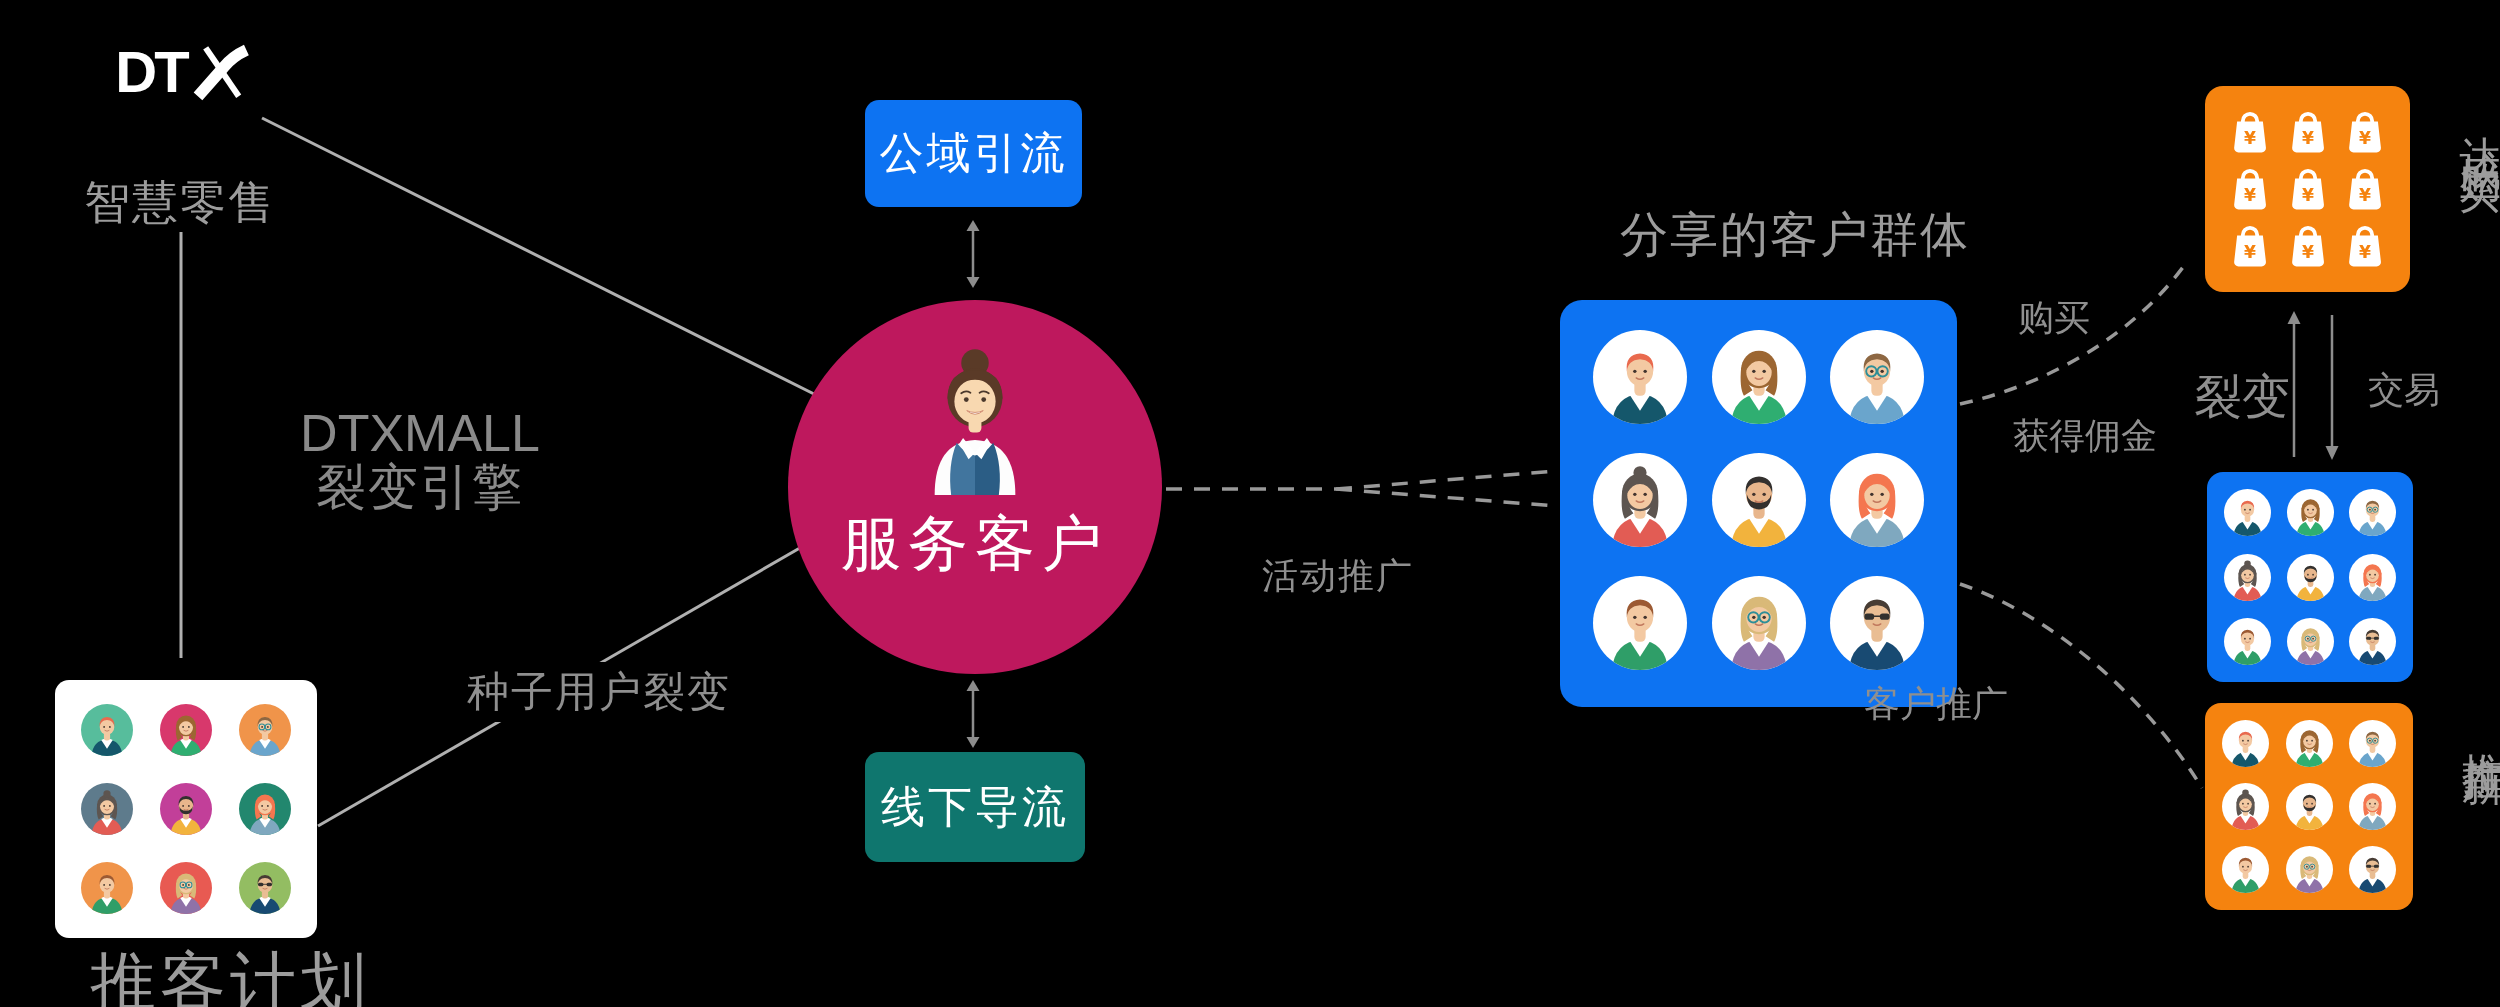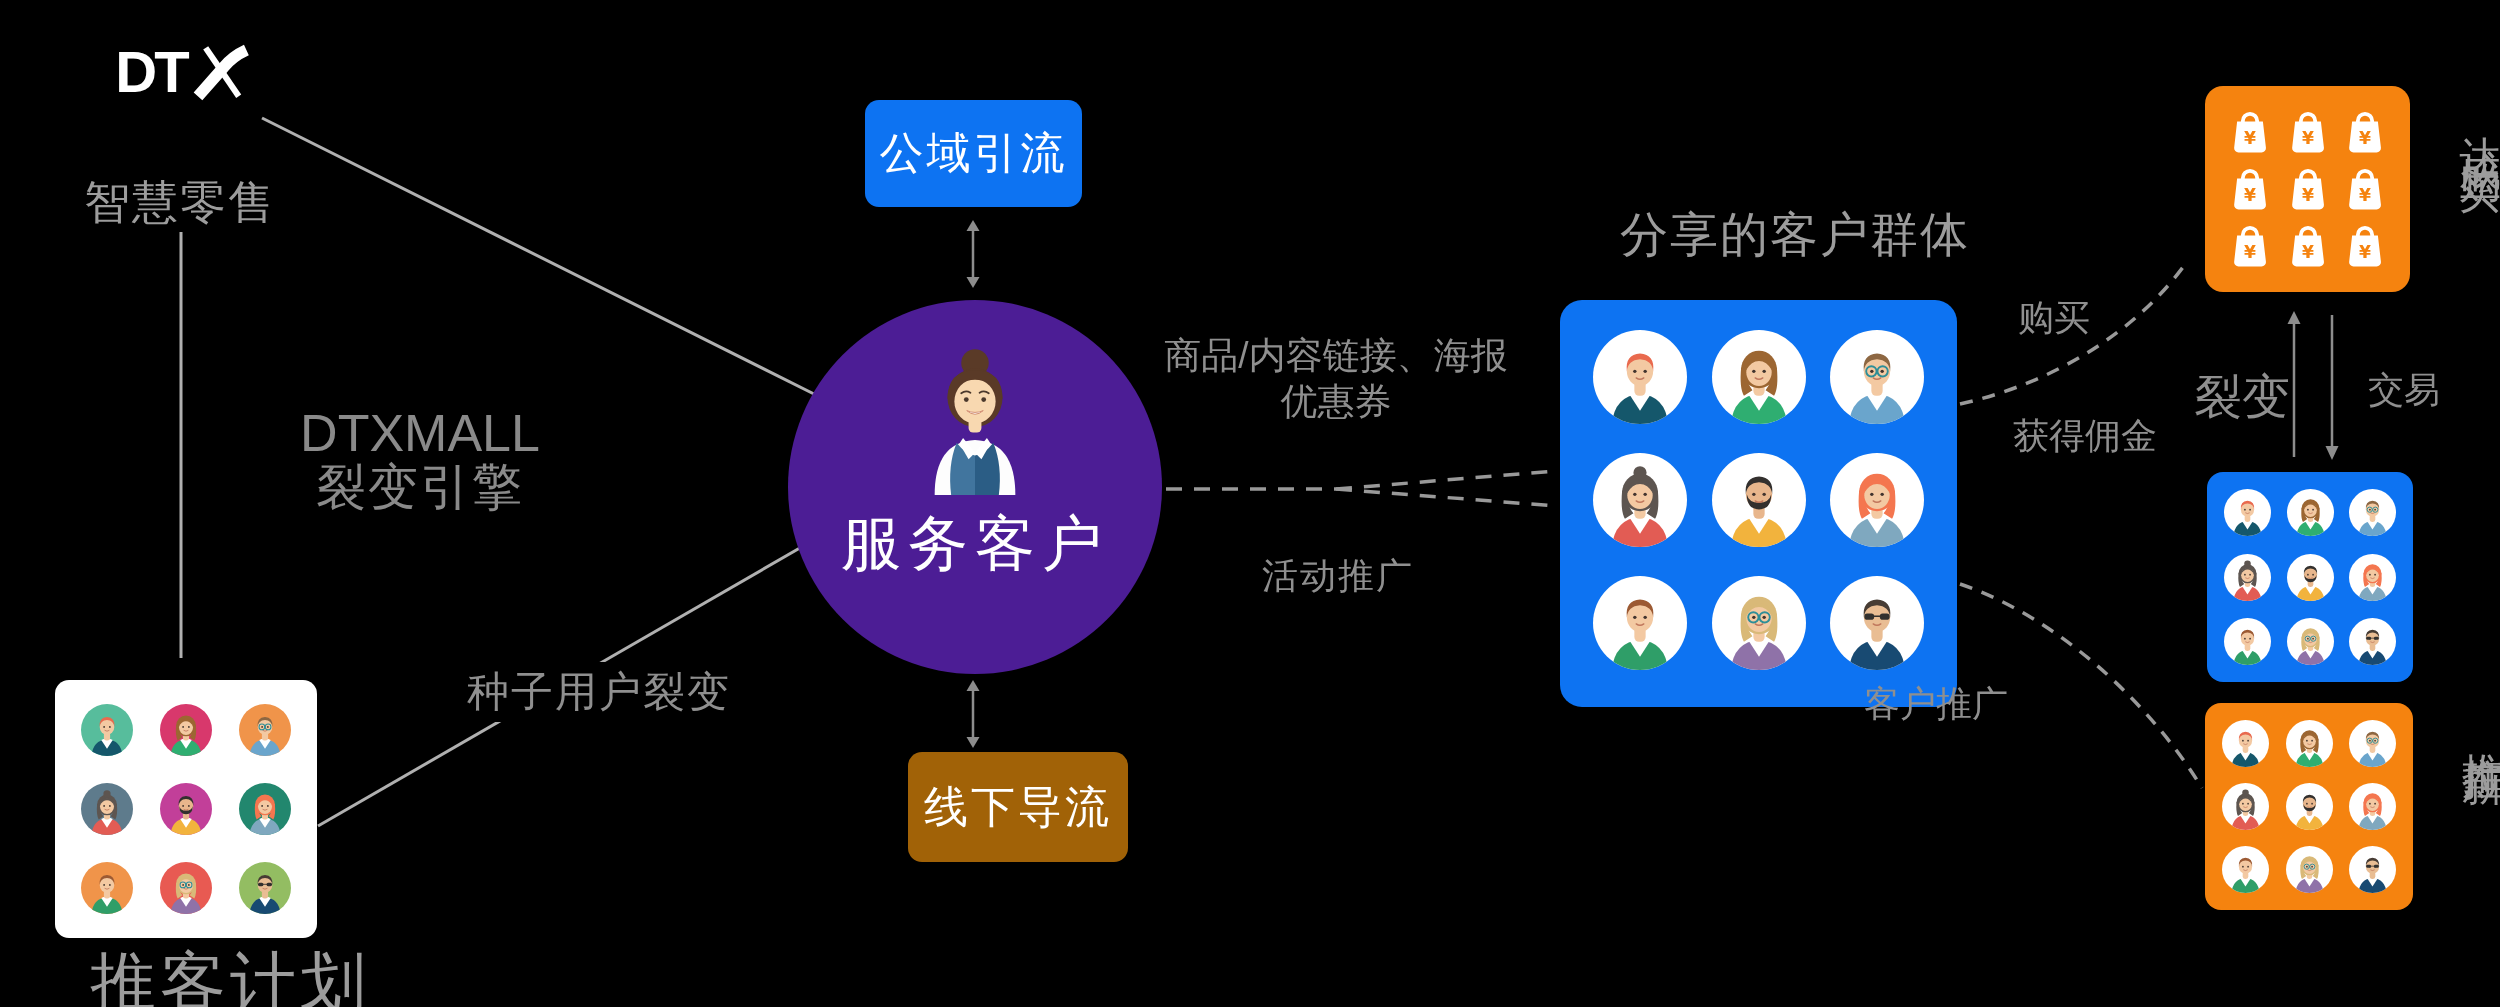--- a/index.html
+++ b/index.html
@@ -306,21 +306,21 @@
   <div class="abs glabel onln" style="left:455px;top:662px;font-size:42px;letter-spacing:2px;">种子用户裂变</div>
 
   <div class="abs node-box" style="left:865px;top:100px;width:217px;height:107px;background:#0d73f2;">公域引流</div>
 
   <svg class="abs" style="left:963px;top:218px;" width="20" height="72">
     <line x1="10" y1="12" x2="10" y2="60" stroke="#8d8d8d" stroke-width="2.5"></line>
     <polygon points="10,2 3.5,13 16.5,13" fill="#8d8d8d"></polygon>
     <polygon points="10,70 3.5,59 16.5,59" fill="#8d8d8d"></polygon>
   </svg>
 
-  <div class="abs big-circle" style="background:#4c1d95;">
+  <div class="abs big-circle" style="background:#be185d;">
     <svg width="110" height="158" viewBox="0 0 120 170" style="margin-top:38px;">
       <circle cx="60" cy="26" r="15" fill="#5a3a27"></circle>
       <ellipse cx="60" cy="64" rx="30" ry="32" fill="#5a3a27"></ellipse>
       <ellipse cx="60" cy="68" rx="22.5" ry="24" fill="#f8d8b0"></ellipse>
       <path d="M30,66 Q30,34 60,34 Q90,34 90,66 Q84,44 60,44 Q36,44 30,66 Z" fill="#5a3a27"></path>
       <path d="M45,59 q5,-3.5 10,-0.5" stroke="#4a382b" stroke-width="2" fill="none" stroke-linecap="round"></path>
       <path d="M65,58.5 q5,-3 10,0.5" stroke="#4a382b" stroke-width="2" fill="none" stroke-linecap="round"></path>
       <circle cx="50.5" cy="66" r="2.6" fill="#4a382b"></circle>
         <circle cx="69.5" cy="66" r="2.6" fill="#4a382b"></circle>
       <path d="M51,78 Q60,86 69,78 Q60,82 51,78 Z" fill="#fff" stroke="#d08a6e" stroke-width="1"></path>
@@ -333,26 +333,22 @@
     </svg>
     <div class="circle-label">服务客户</div>
   </div>
 
   <svg class="abs" style="left:963px;top:678px;" width="20" height="72">
     <line x1="10" y1="12" x2="10" y2="60" stroke="#8d8d8d" stroke-width="2.5"></line>
     <polygon points="10,2 3.5,13 16.5,13" fill="#8d8d8d"></polygon>
     <polygon points="10,70 3.5,59 16.5,59" fill="#8d8d8d"></polygon>
   </svg>
 
-  <div class="abs node-box" style="left:865px;top:752px;width:220px;height:110px;background:#a16207;margin-left:43px;">线下导流</div>
-
-  <div class="abs center" style="left:1150px;top:332px;width:372px;">
-    <div class="glabel" style="font-size:37px;line-height:48px;">商品/内容链接、海报</div>
-    <div class="glabel" style="font-size:37px;line-height:44px;">优惠券</div>
-  </div>
+  <div class="abs node-box" style="left:865px;top:752px;width:220px;height:110px;background:#0f766e;">线下导流</div>
+
   <div class="abs glabel" style="left:1262px;top:552px;font-size:36px;letter-spacing:2px;">活动推广</div>
 
   <div class="abs gtitle" style="left:1620px;top:203px;font-size:48px;letter-spacing:2px;">分享的客户群体</div>
   <div class="abs bigblue panel" style="background:#0d73f2;">
     <div class="grid">
         <div class="av">
           <svg viewBox="0 0 100 100">
             <defs>
               <clipPath id="clip9">
                 <circle cx="50" cy="50" r="50"></circle>

